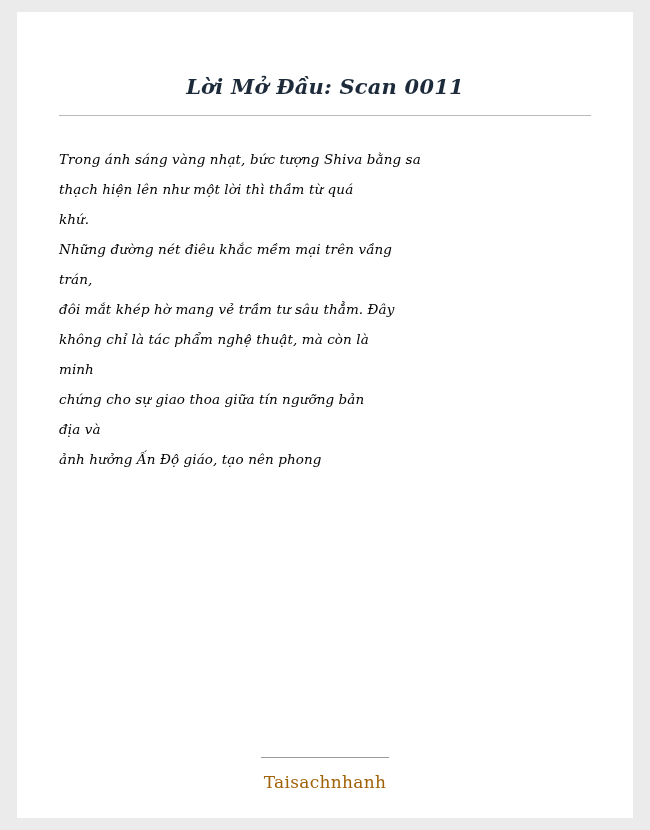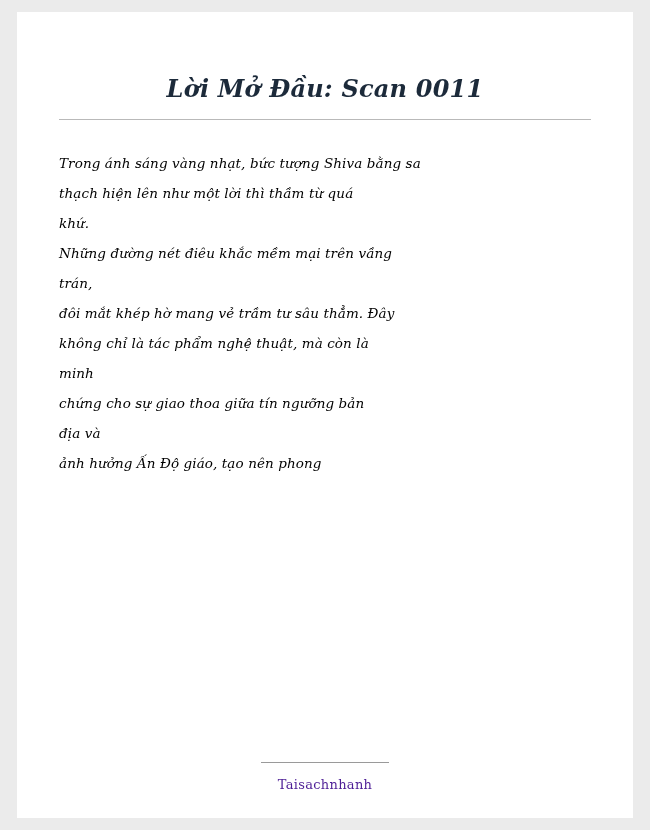--- a/index.html
+++ b/index.html
@@ -30,21 +30,21 @@
     box-sizing: border-box;
     display: flex;
     flex-direction: column;
   }
   .doc-title {
     margin-top: 62px;
     text-align: center;
     font-family: "DejaVu Serif", serif;
     font-style: italic;
     font-weight: bold;
-    font-size: 24px;
+    font-size: 21px;
     color: #1c2a3a;
     letter-spacing: 0.2px;
   }
   .title-rule {
     margin-top: 16px;
     height: 1px;
     background: #b9b9b9;
     width: 100%;
   }
   .body-text {
@@ -67,22 +67,22 @@
     align-items: center;
   }
   .footer-rule {
     width: 128px;
     height: 1px;
     background: #9a9a9a;
     margin-bottom: 14px;
   }
   .footer-text {
     font-family: "DejaVu Serif", serif;
-    font-size: 13px;
-    color: #4c1d95;
+    font-size: 17px;
+    color: #a16207;
     letter-spacing: 0.3px;
   }
 </style>
 </head>
 <body>
 
 <div class="page">
   <div class="page-inner">
     <div class="doc-title">Lời Mở Đầu: Scan 0011</div>
     <div class="title-rule"></div>

